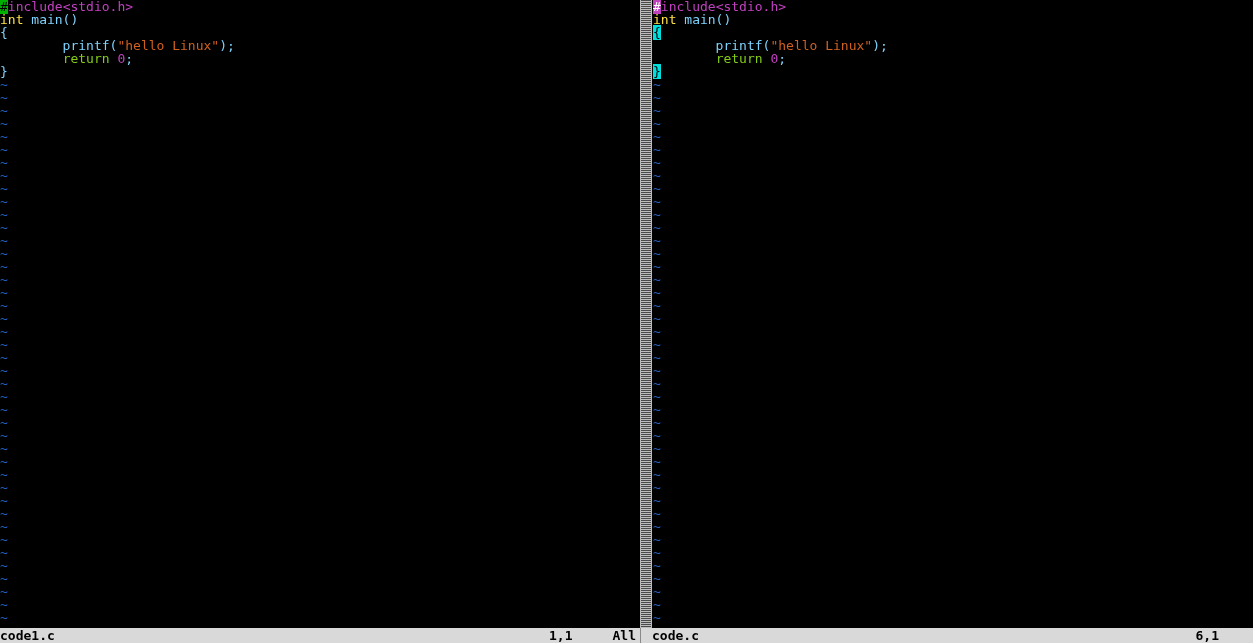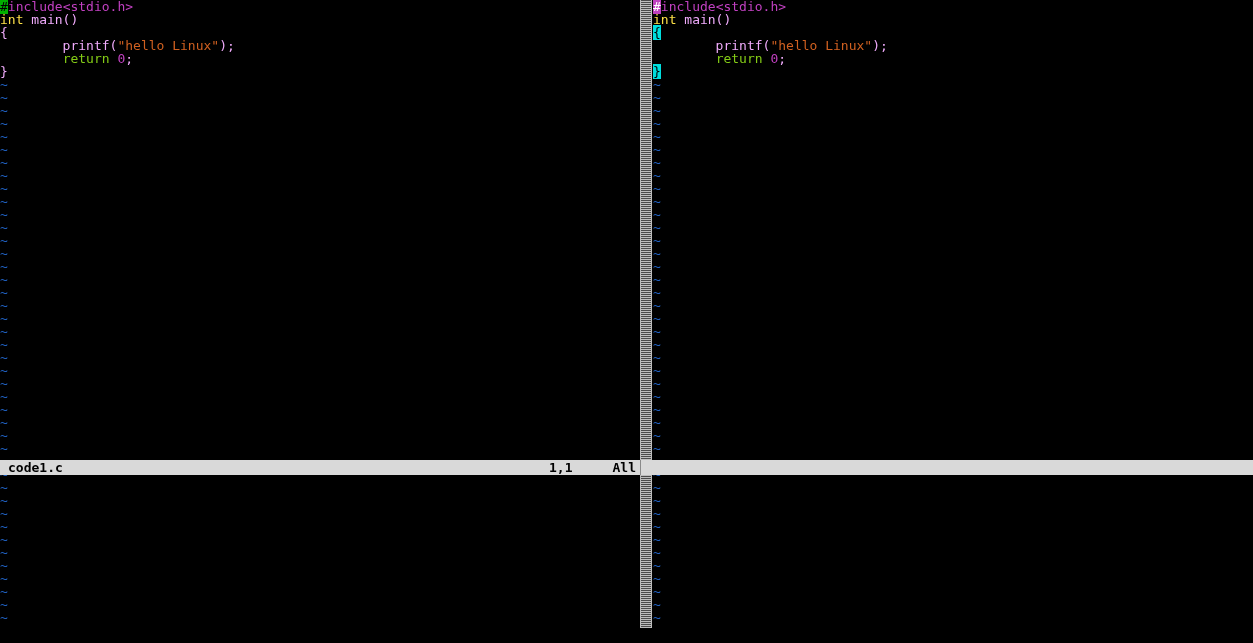--- a/index.html
+++ b/index.html
@@ -5,21 +5,21 @@
   * { margin:0; padding:0; box-sizing:border-box; }
   html, body {
     width:1253px; height:643px;
     background:#000;
     font-family: "DejaVu Sans Mono","Liberation Mono",Consolas,monospace;
     font-size:13px;
     line-height:13px;
     overflow:hidden;
     color:#d0d0d0;
   }
-  .viewport { position:relative; width:1253px; height:475px;text-decoration:underline; }
+  .viewport { position:relative; width:1253px; height:643px;text-decoration:underline; }
 
   .pane {
     position:absolute;
     top:0;
     height:628px;
     overflow:hidden;
     white-space:pre;
   }
   .pane.left  { left:0;    width:639px; }
   .pane.right { left:653px;width:600px; }
@@ -31,21 +31,21 @@
     background:repeating-linear-gradient(
       to bottom,
       #4a4a4a 0, #4a4a4a 1px,
       #bcbcbc 1px, #bcbcbc 2px
     );
     border-left:1px solid #bcbcbc;
     border-right:1px solid #bcbcbc;
   }
 
   .row { height:13px; line-height:13px; }
-  .tx  { color:#f0abfc; }
+  .tx  { color:#7dd3fc; }
   .kw-int   { color:#fde047; }      
   .kw-ret   { color:#84cc16; }      
   .pre      { color:#c040c0; }      
   .str      { color:#d06020; }      
   .num      { color:#c040c0; }      
   .hdr      { color:#c040c0; }      
   .tilde    { color:#2060c0; }      
 
   .crs-green { background:#00b000; color:#000000; }
   .crs-hl    { background:#00dede; color:#000000; }
@@ -59,21 +59,21 @@
     line-height:15px;
     background:#d9d9d9;
     color:#000;
     font-weight:bold;
     display:flex;
   }
   .status .sl-left  { flex:0 0 640px; display:flex; }
   .status .sl-sep   { flex:0 0 12px; background:#d9d9d9; border-left:1px solid #8a8a8a; }
   .status .sl-right { flex:1 1 auto; display:flex; }
   .status span { white-space:pre; }
-  .sl-file { flex:0 0 auto; padding-left:8px; }
+  .sl-file { flex:0 0 auto; padding-left:0; }
   .sl-gap  { flex:1 1 auto; }
   .sl-pos  { flex:0 0 auto; padding-right:40px;text-align:center; }
   .sl-pct  { flex:0 0 auto; padding-right:4px; }
   .sl-right .sl-pos { padding-right:30px; }
 </style>
 </head>
 <body>
 
 <div class="viewport">
 
@@ -84,15 +84,21 @@
   <div class="pane right" id="pane-right"><div class="row"><span class="hash-hl">#</span><span class="pre">include</span><span class="hdr">&lt;stdio.h&gt;</span></div><div class="row"><span class="kw-int">int</span><span class="tx"> main()</span></div><div class="row"><span class="crs-hl">{</span></div><div class="row"><span class="tx">        printf(</span><span class="str">"hello Linux"</span><span class="tx">);</span></div><div class="row"><span class="tx">        </span><span class="kw-ret">return</span><span class="tx"> </span><span class="num">0</span><span class="tx">;</span></div><div class="row"><span class="crs-hl">}</span></div><div class="row"><span class="tilde">~</span></div><div class="row"><span class="tilde">~</span></div><div class="row"><span class="tilde">~</span></div><div class="row"><span class="tilde">~</span></div><div class="row"><span class="tilde">~</span></div><div class="row"><span class="tilde">~</span></div><div class="row"><span class="tilde">~</span></div><div class="row"><span class="tilde">~</span></div><div class="row"><span class="tilde">~</span></div><div class="row"><span class="tilde">~</span></div><div class="row"><span class="tilde">~</span></div><div class="row"><span class="tilde">~</span></div><div class="row"><span class="tilde">~</span></div><div class="row"><span class="tilde">~</span></div><div class="row"><span class="tilde">~</span></div><div class="row"><span class="tilde">~</span></div><div class="row"><span class="tilde">~</span></div><div class="row"><span class="tilde">~</span></div><div class="row"><span class="tilde">~</span></div><div class="row"><span class="tilde">~</span></div><div class="row"><span class="tilde">~</span></div><div class="row"><span class="tilde">~</span></div><div class="row"><span class="tilde">~</span></div><div class="row"><span class="tilde">~</span></div><div class="row"><span class="tilde">~</span></div><div class="row"><span class="tilde">~</span></div><div class="row"><span class="tilde">~</span></div><div class="row"><span class="tilde">~</span></div><div class="row"><span class="tilde">~</span></div><div class="row"><span class="tilde">~</span></div><div class="row"><span class="tilde">~</span></div><div class="row"><span class="tilde">~</span></div><div class="row"><span class="tilde">~</span></div><div class="row"><span class="tilde">~</span></div><div class="row"><span class="tilde">~</span></div><div class="row"><span class="tilde">~</span></div><div class="row"><span class="tilde">~</span></div><div class="row"><span class="tilde">~</span></div><div class="row"><span class="tilde">~</span></div><div class="row"><span class="tilde">~</span></div><div class="row"><span class="tilde">~</span></div><div class="row"><span class="tilde">~</span></div></div>
 
   <div class="status">
     <div class="sl-left">
       <span class="sl-file">code1.c</span>
       <span class="sl-gap"></span>
       <span class="sl-pos">1,1</span>
       <span class="sl-pct">All</span>
     </div>
     <div class="sl-sep"></div>
+    <div class="sl-right">
+      <span class="sl-file">code.c</span>
+      <span class="sl-gap"></span>
+      <span class="sl-pos">6,1</span>
+      <span class="sl-pct"></span>
+    </div>
   </div>
 
 </div>
 
 </body></html>

